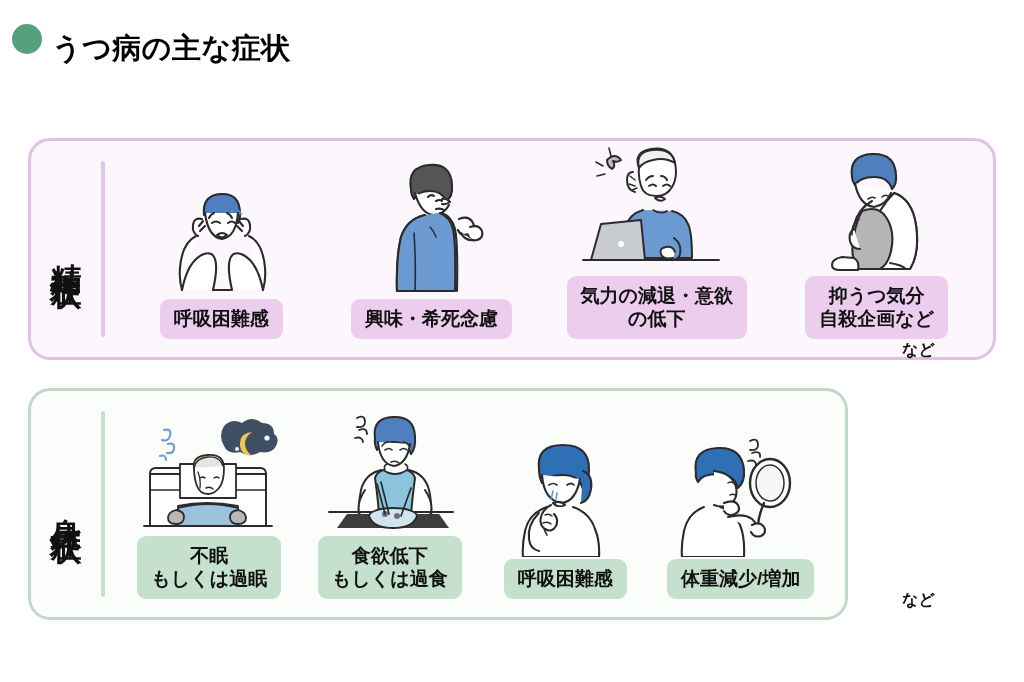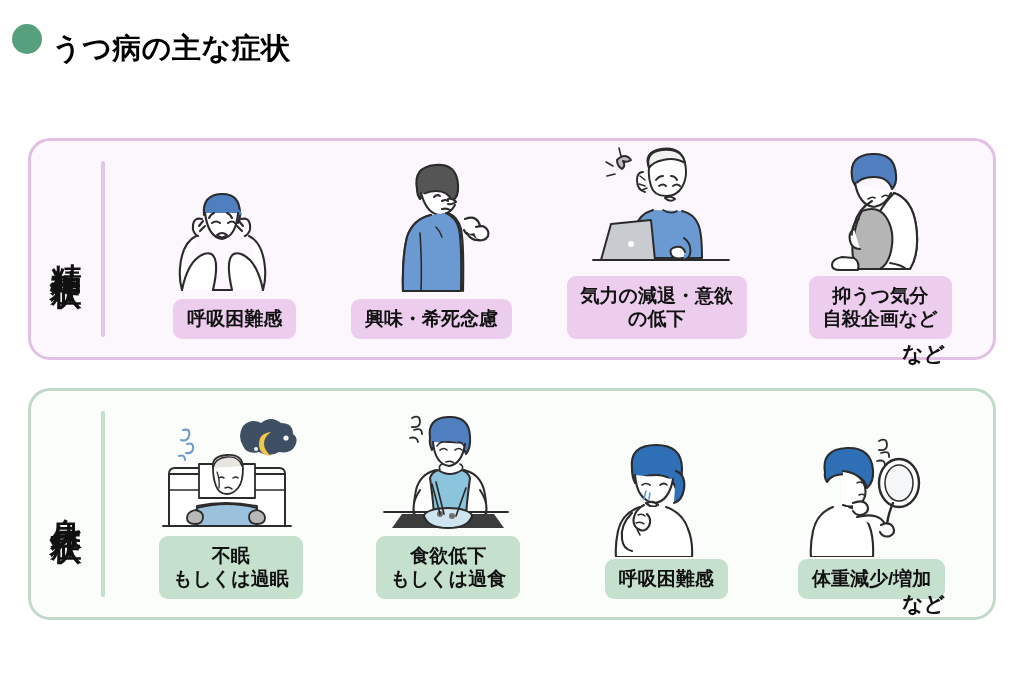--- a/index.html
+++ b/index.html
@@ -39,21 +39,21 @@
     border-radius: 22px;
     display: flex;
     align-items: stretch;
   }
   .panel-mental {
     left: 28px; top: 138px; width: 968px; height: 222px;
     background: #fcf7fd;
     border: 3px solid #e2bfe4;
   }
   .panel-physical {
-    left: 28px; top: 388px; width: 968px; height: 232px;
+    left: 28px; top: 388px; width: 820px; height: 232px;
     background: #fbfdfb;
     border: 3px solid #bfdac8;
   }
 
   .cat-label {
     width: 70px;
     flex: none;
     display: flex;
     align-items: center;
     justify-content: center;
@@ -81,21 +81,21 @@
     flex: 1;
     display: flex;
     align-items: flex-end;
     justify-content: space-around;
     padding: 0 14px 18px 14px;
     position: relative;
   }
   .item {
     display: flex;
     flex-direction: column;
-    align-items: flex-end;
+    align-items: center;
     justify-content: flex-end;
     height: 100%;
   }
   .art {
     flex: 1;
     display: flex;
     align-items: flex-end;
     justify-content: center;
     padding-bottom: 2px;
   }
@@ -108,21 +108,21 @@
     line-height: 1.25;
     padding: 8px 14px;
     white-space: pre-line;
     min-width: 120px;
   }
   .chip.mental { background: #eccdee; }
   .chip.physical { background: #c5e0cd; }
 
   .nado {
     position: absolute;
-    font-size: 21px;
+    font-size: 16px;
     font-weight: bold;
     color: #111111;
   }
   .nado-mental { left: 902px; top: 340px; }
   .nado-physical { left: 902px; top: 590px; }
 
   svg { display: block; }
 </style>
 </head>
 <body>

